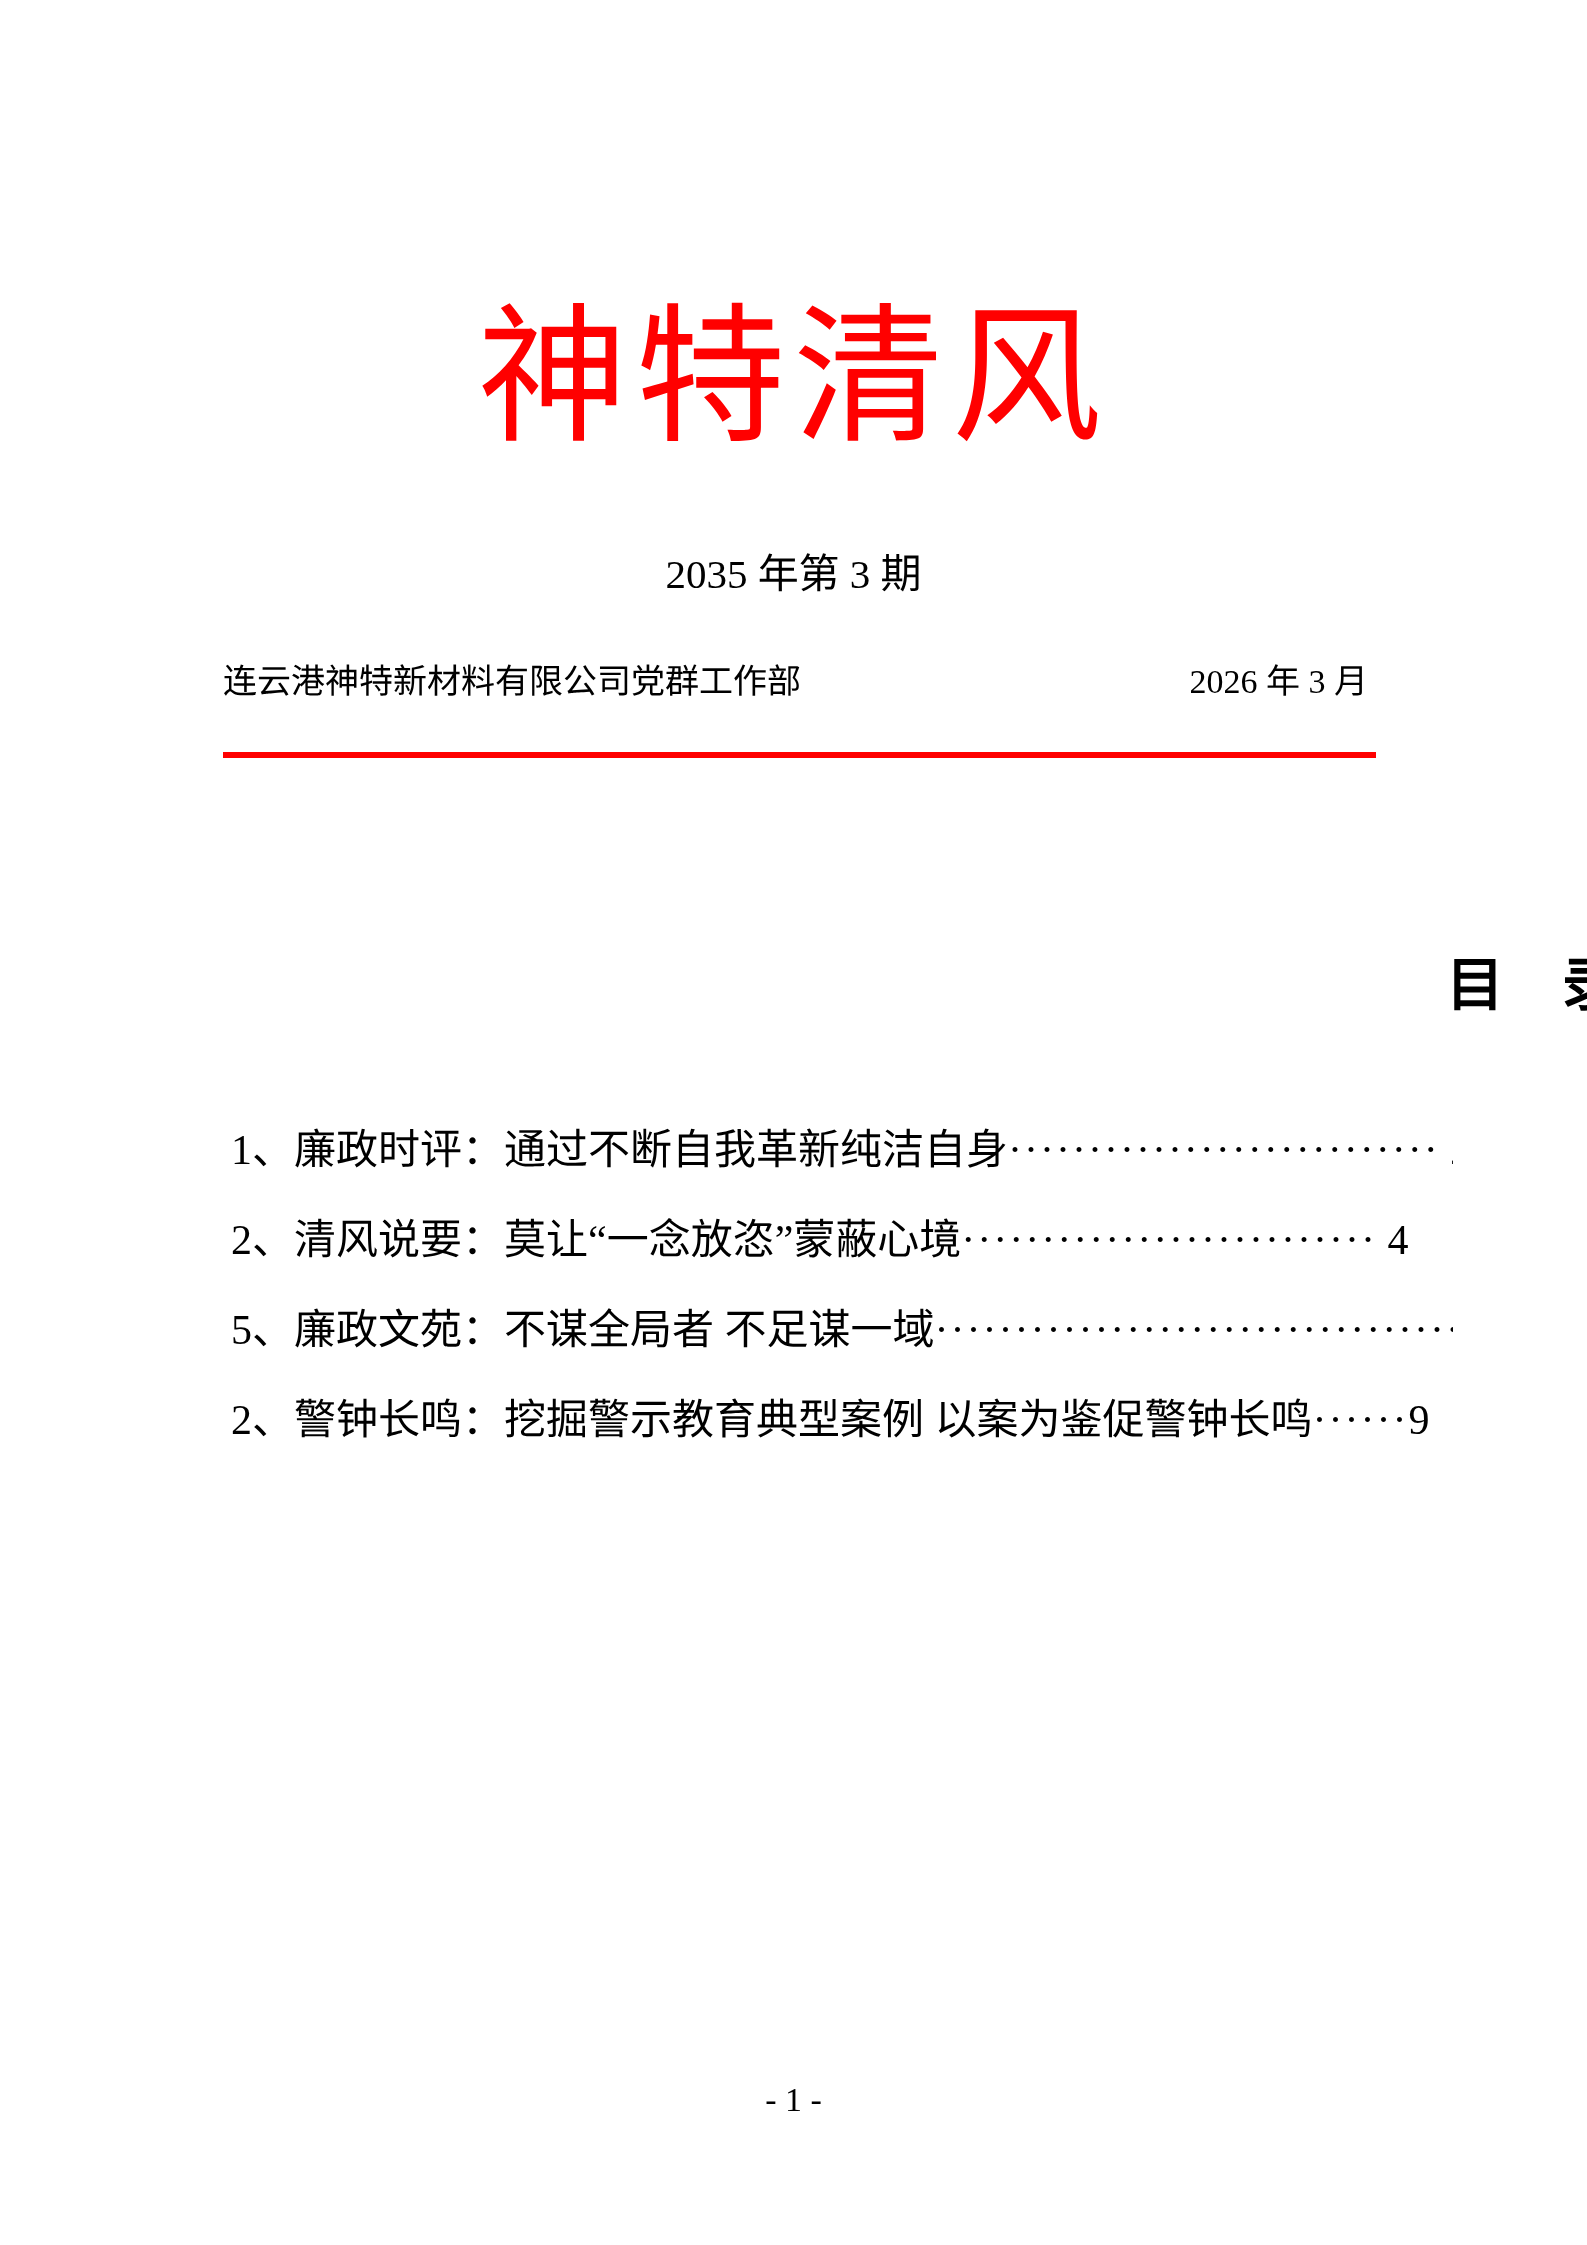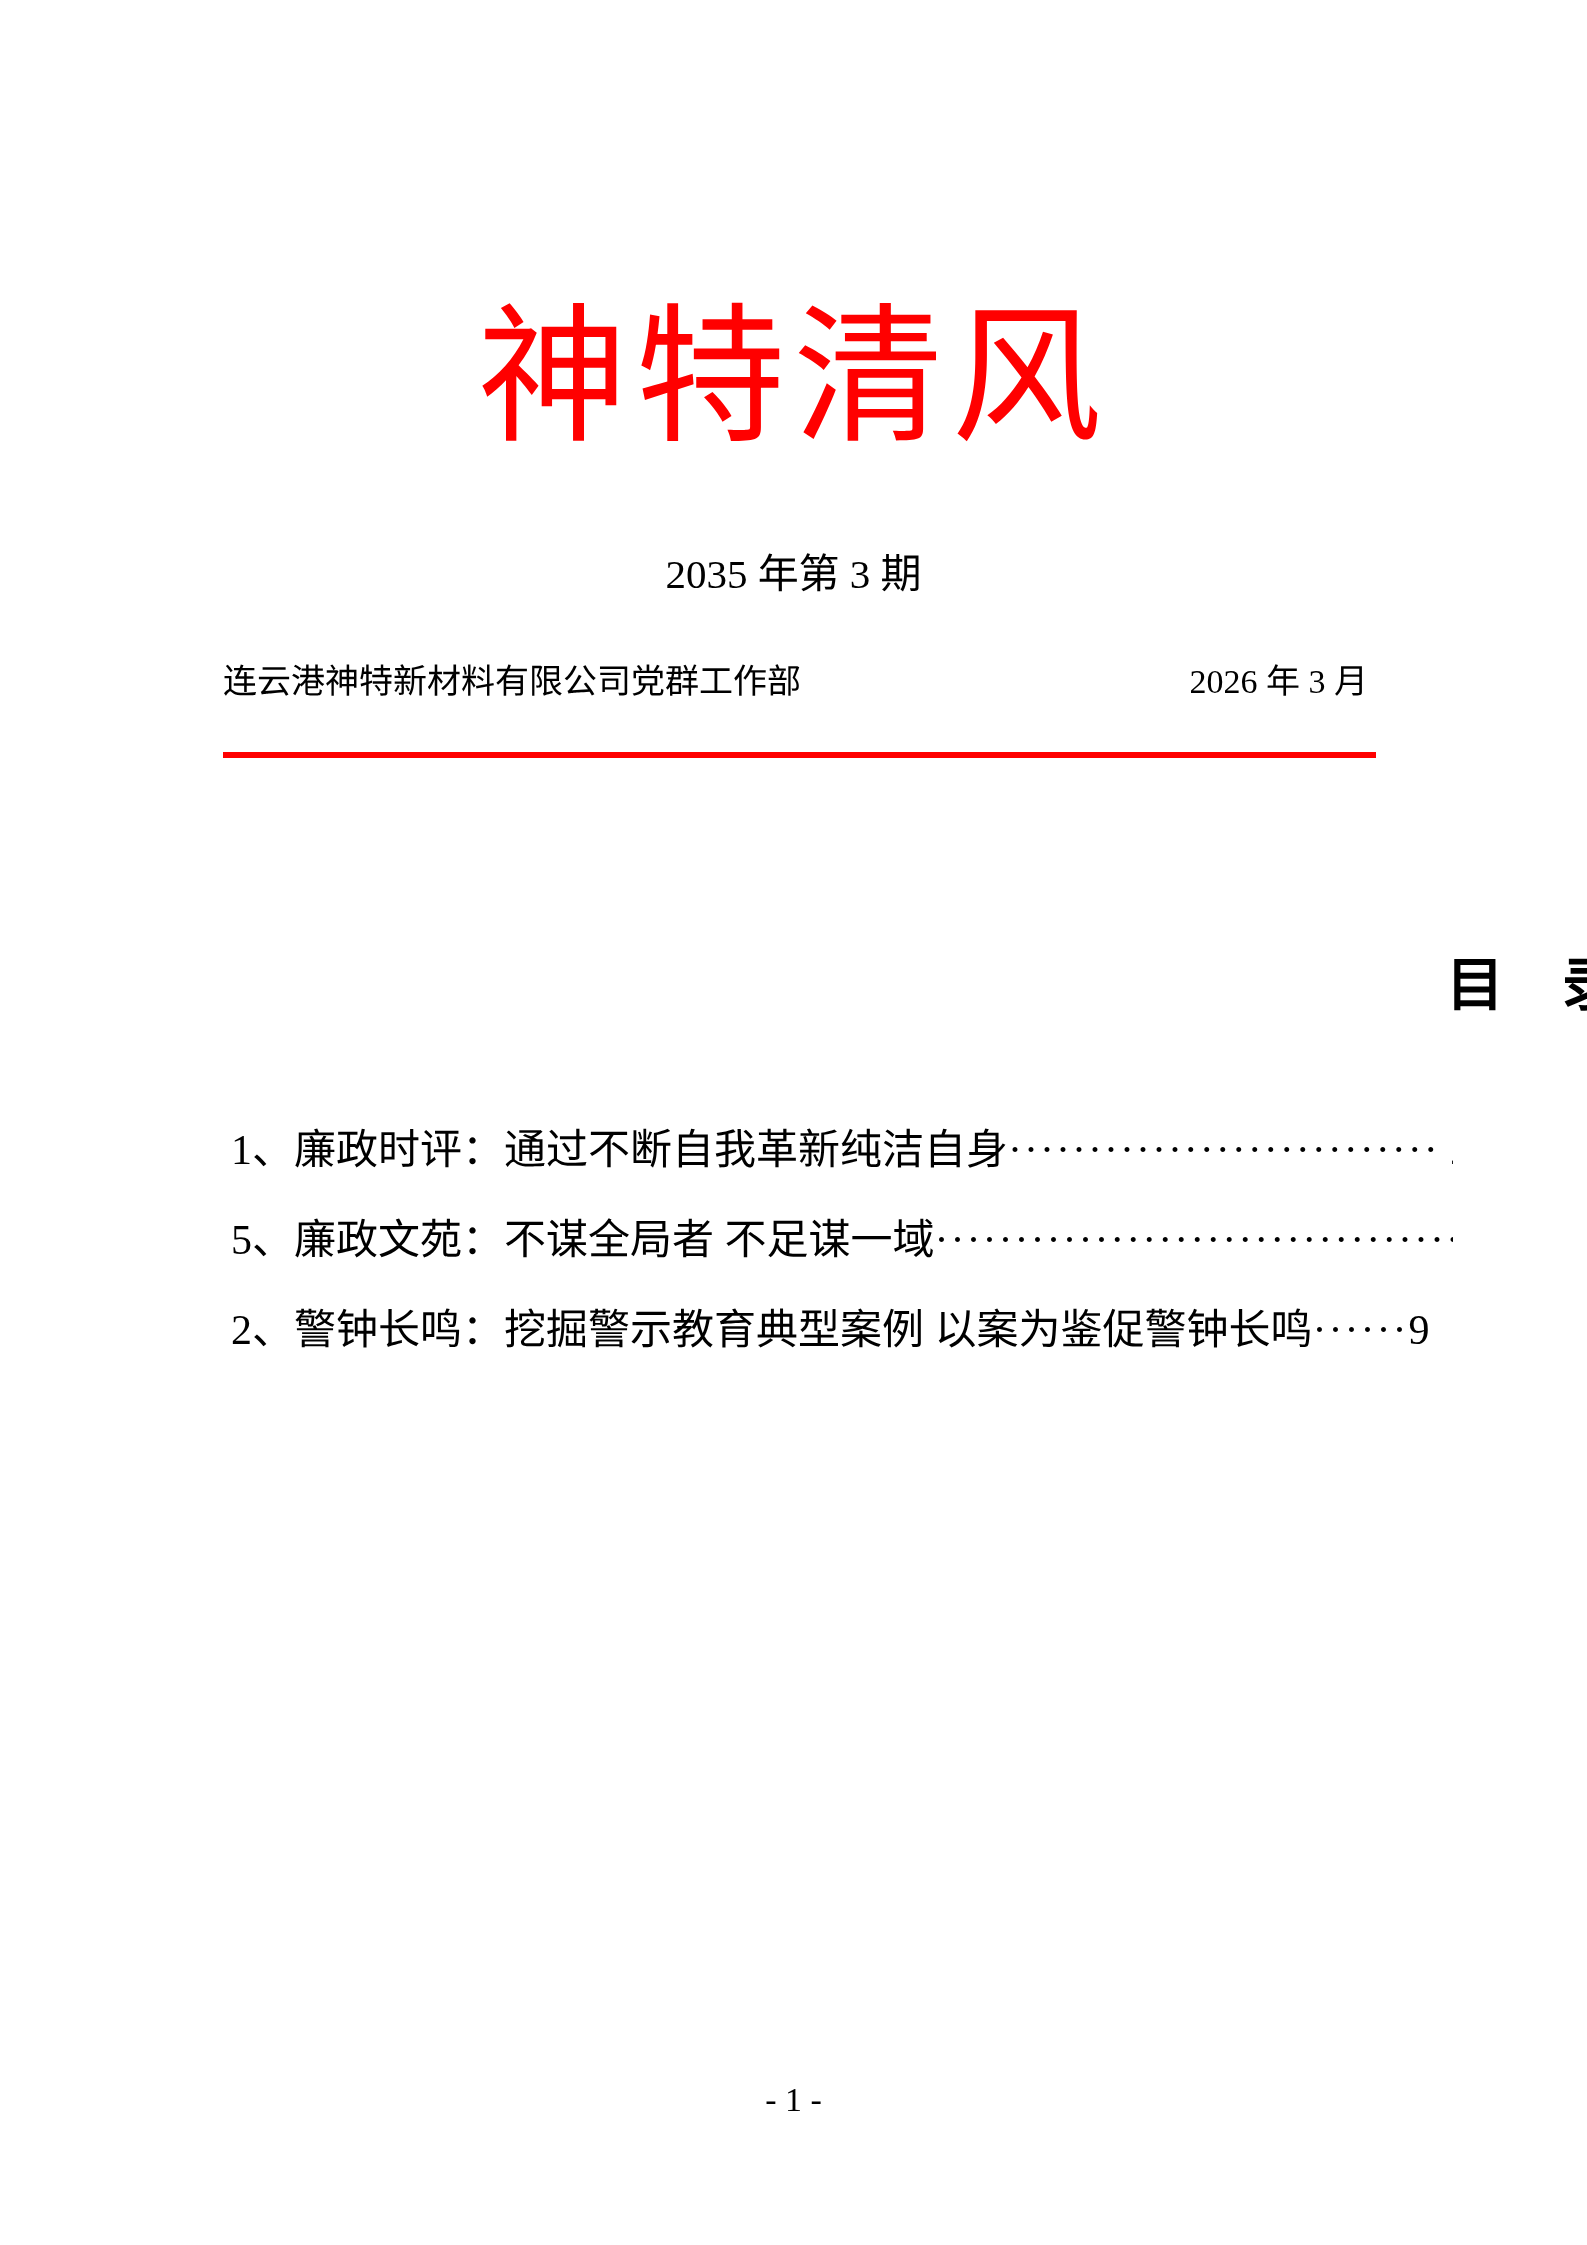--- a/index.html
+++ b/index.html
@@ -122,19 +122,20 @@
     <span>连云港神特新材料有限公司党群工作部</span>
     <span>2026 年 3 月</span>
   </div>
 
   <hr class="red-rule">
 
   <h2 class="toc-heading">目　录</h2>
 
   <ol class="toc-list">
     <li class="toc-row"><span>1、廉政时评：通过不断自我革新纯洁自身</span><span class="dots">···························</span><span> 2</span></li>
+    <li class="toc-row"><span>2、清风说要：莫让“一念放恣”蒙蔽心境</span><span class="dots">··························</span><span> 4</span></li>
     <li class="toc-row"><span>5、廉政文苑：不谋全局者 不足谋一域</span><span class="dots">··································</span></li>
     <li class="toc-row"><span>2、警钟长鸣：挖掘警示教育典型案例 以案为鉴促警钟长鸣</span><span class="dots">······</span><span>9</span></li>
   </ol>
 
   <div class="page-footer">- 1 -</div>
 
 </div>
 
 </body></html>

